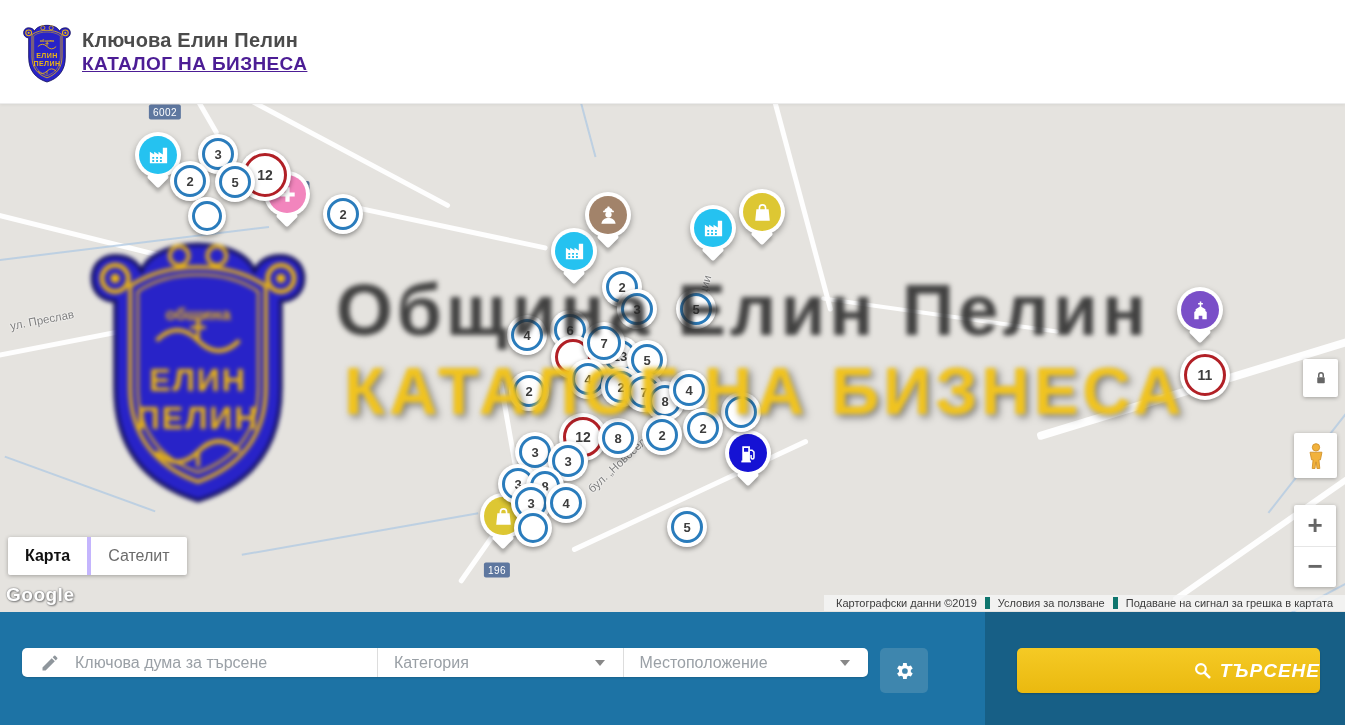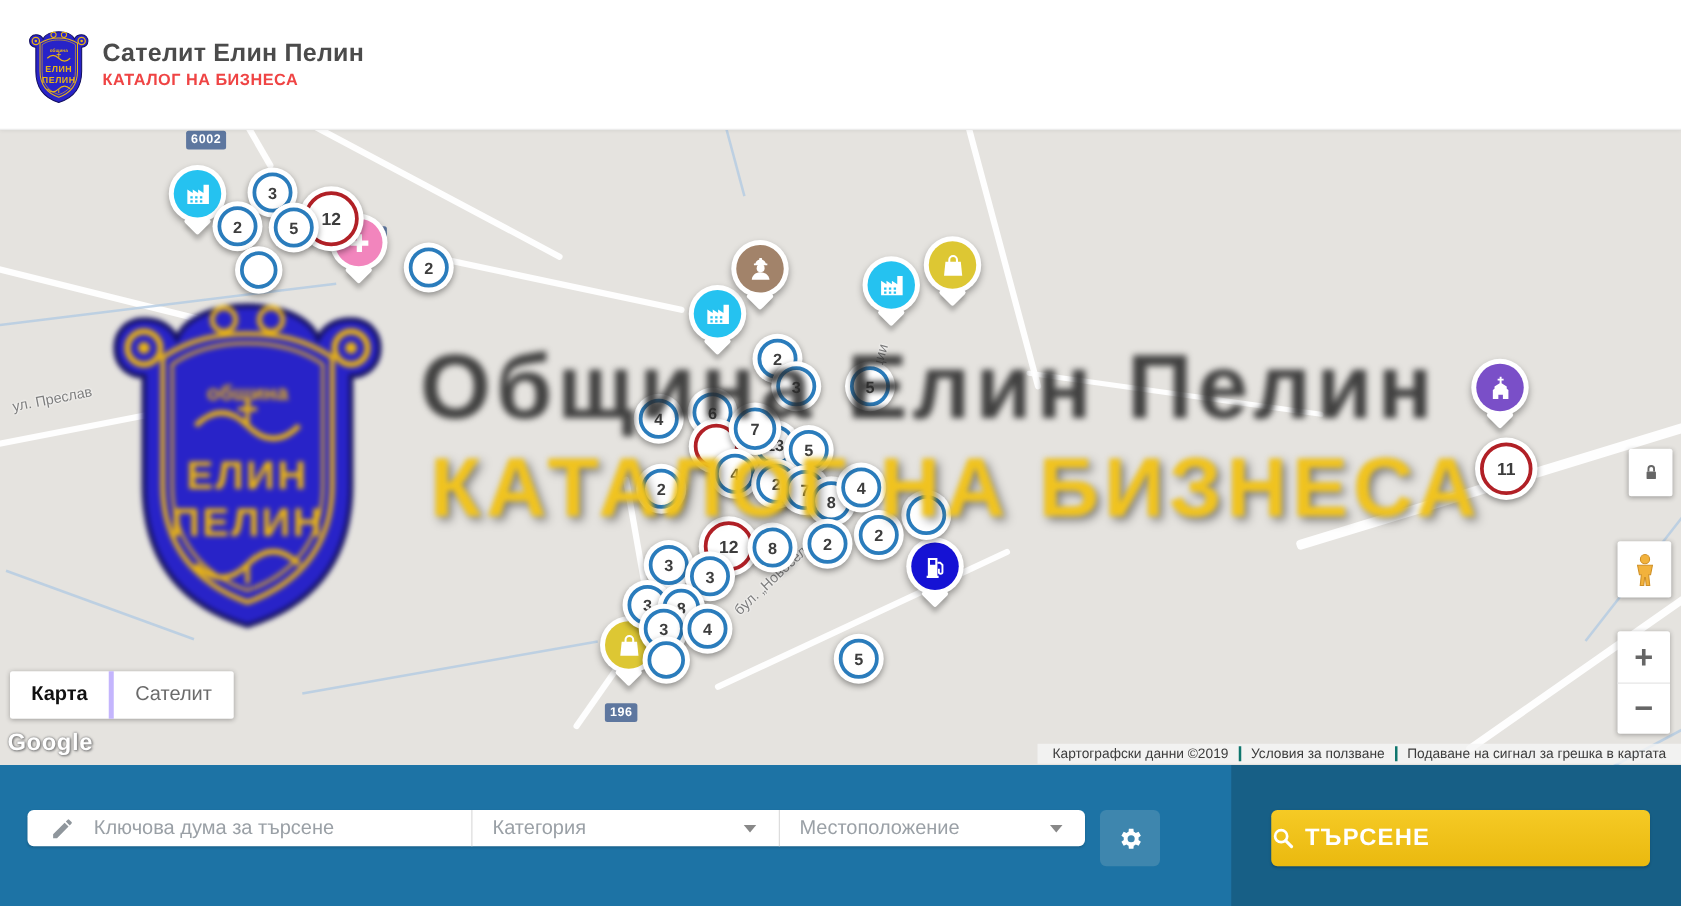--- a/index.html
+++ b/index.html
@@ -3,28 +3,28 @@
 <meta charset="utf-8">
 <style>
   html,body{margin:0;padding:0;}
   body{width:1345px;height:725px;overflow:hidden;font-family:"Liberation Sans",sans-serif;background:#fff;position:relative;}
   
   .header{position:absolute;left:0;top:0;width:1345px;height:103px;background:#fff;border-bottom:1px solid #ececec;box-shadow:0 1px 3px rgba(0,0,0,.06);z-index:20;display:flex;align-items:center;}
   .logo-wrap{display:flex;align-items:center;margin-left:22px;cursor:pointer;}
   .logo-crest{width:50px;height:68px;}
   .logo-text{margin-left:10px;}
   .logo-title{font-size:20px;font-weight:700;color:#4b4b4b;letter-spacing:.2px;}
-  .logo-subtitle{font-size:13px;font-weight:700;color:#ef4444;letter-spacing:.4px;margin-top:1px;}
+  .logo-subtitle{font-size:19px;font-weight:700;color:#4c1d95;letter-spacing:.4px;margin-top:1px;text-decoration:underline;}
   .nav{margin-left:auto;margin-right:26px;margin-top:24px;display:flex;gap:49px;}
   .nav-item{font-size:15px;font-weight:700;color:#262f3a;letter-spacing:-.2px;cursor:pointer;white-space:nowrap;}
   
   .map{position:absolute;left:0;top:103px;width:1345px;height:509px;background:#e5e3df;overflow:hidden;}
   .road{position:absolute;background:#fff;height:5px;border-radius:3px;opacity:.95;z-index:1;}
   .waterline{position:absolute;background:#b3cbe2;height:2px;opacity:.8;z-index:1;}
-  .road-shield{position:absolute;background:#5e779f;color:#fff;font-size:10px;font-weight:700;padding:2px 4px;border-radius:2px;z-index:2;transform:translate(-50%,-50%);letter-spacing:.5px;}
+  .road-shield{position:absolute;background:#5e779f;color:#fff;font-size:10px;font-weight:400;padding:2px 4px;border-radius:2px;z-index:2;transform:translate(-50%,-50%);letter-spacing:.5px;}
   .street-label{position:absolute;color:#7e7e7e;font-size:11.5px;white-space:nowrap;z-index:2;text-shadow:0 0 2px #fff,0 0 2px #fff;}
   
   .pin{position:absolute;z-index:3;width:46px;height:46px;background:#fff;border-radius:50%;box-shadow:0 3px 6px rgba(0,0,0,.35);display:flex;align-items:center;justify-content:center;cursor:pointer;}
   .pin::after{content:"";position:absolute;left:50%;bottom:-7px;width:16px;height:16px;background:#fff;transform:translateX(-50%) rotate(45deg);border-radius:2px;z-index:-1;box-shadow:3px 3px 4px rgba(0,0,0,.25);}
   .pin-inner{width:38px;height:38px;border-radius:50%;display:flex;align-items:center;justify-content:center;}
   .pin-inner svg{width:23px;height:23px;}
   .cluster{position:absolute;z-index:4;background:#fff;border-radius:50%;box-shadow:0 2px 5px rgba(0,0,0,.4);display:flex;align-items:center;justify-content:center;cursor:pointer;}
   .cluster::before{content:"";position:absolute;inset:4px;border-radius:50%;border:3.5px solid var(--ring);}
   .cluster b{font-size:13px;font-weight:700;color:#3d3d3d;position:relative;}
   
@@ -32,40 +32,40 @@
   .wm-title{position:absolute;left:336px;top:165px;z-index:5;font-size:73px;font-weight:700;color:rgba(42,42,42,.88);letter-spacing:4px;filter:blur(2.4px);white-space:nowrap;pointer-events:none;}
   .wm-subtitle{position:absolute;left:344px;top:249px;z-index:5;font-size:67px;font-weight:700;color:#f0c31f;letter-spacing:4px;filter:blur(2.2px);text-shadow:3px 3px 7px rgba(0,0,0,.5);white-space:nowrap;pointer-events:none;}
   
   .maptype{position:absolute;left:8px;top:434px;z-index:6;display:flex;background:#fff;border-radius:2px;box-shadow:0 1px 4px rgba(0,0,0,.3);height:38px;align-items:stretch;}
   .maptype-btn{display:flex;align-items:center;padding:0 17px;font-size:16px;cursor:pointer;}
   .maptype-btn.active{font-weight:700;color:#111;}
   .maptype-btn.inactive{color:#6b6b6b;border-left:4px solid #c4b5fd;}
   .google-logo{position:absolute;left:6px;top:481px;z-index:6;font-size:19px;font-weight:700;color:#fff;letter-spacing:.5px;cursor:pointer;text-shadow:0 0 1px #8a8a8a,0 0 2px #8a8a8a,1px 1px 2px #777;}
   .attribution{position:absolute;right:0;top:492px;z-index:6;display:flex;align-items:center;height:16px;background:rgba(245,245,245,.8);font-size:11px;color:#3c3c3c;padding:0 4px;}
   .attribution span{padding:0 8px;white-space:nowrap;}
-  .attribution span + span{border-left:2px solid #0f766e;text-align:center;}
+  .attribution span + span{border-left:5px solid #0f766e;text-align:center;}
   .ctl{position:absolute;z-index:6;background:#fff;box-shadow:0 1px 4px rgba(0,0,0,.3);border-radius:2px;display:flex;align-items:center;justify-content:center;cursor:pointer;}
   .ctl-lock{left:1303px;top:256px;width:35px;height:38px;}
   .ctl-pegman{left:1294px;top:330px;width:43px;height:45px;}
   .zoomctl{position:absolute;left:1294px;top:402px;width:42px;height:82px;z-index:6;background:#fff;border-radius:2px;box-shadow:0 1px 4px rgba(0,0,0,.3);display:flex;flex-direction:column;}
   .zoom-btn{flex:1;display:flex;align-items:center;justify-content:center;font-size:26px;font-weight:700;color:#666;cursor:pointer;}
   .zoom-btn:first-child{border-bottom:1px solid #e6e6e6;}
   
   .bottombar{position:absolute;left:0;top:612px;width:1345px;height:113px;background:#1d73a5;z-index:20;}
   .bottombar-right{position:absolute;left:985px;top:0;width:360px;height:113px;background:#175f86;}
   .searchbar{position:absolute;left:22px;top:36px;width:846px;height:29px;background:#fff;border-radius:5px;display:flex;align-items:stretch;box-shadow:0 1px 2px rgba(0,0,0,.15);}
   .sb-keyword{flex:0 0 337px;display:flex;align-items:center;padding-left:18px;gap:13px;}
   .sb-keyword input{border:none;outline:none;font-size:16px;color:#555;width:250px;font-family:"Liberation Sans",sans-serif;background:transparent;}
   .sb-keyword input::placeholder{color:#9aa0a6;}
   .sb-divider{width:1px;background:#ddd;margin:0;}
   .sb-select{flex:1;display:flex;align-items:center;justify-content:space-between;padding:0 18px 0 16px;cursor:pointer;}
   .sb-select .sel-label{font-size:16px;color:#9aa0a6;}
   .caret{width:0;height:0;border-left:5px solid transparent;border-right:5px solid transparent;border-top:6px solid #888;}
   .gear-btn{position:absolute;left:880px;top:36px;width:48px;height:45px;background:#3e86ae;border-radius:5px;display:flex;align-items:center;justify-content:center;cursor:pointer;}
-  .search-btn{position:absolute;left:1017px;top:36px;width:303px;height:45px;background:linear-gradient(#f5ca25,#eab90f);border-radius:5px;display:flex;align-items:center;justify-content:flex-start;gap:7px;cursor:pointer;box-shadow:0 1px 2px rgba(0,0,0,.2);}
+  .search-btn{position:absolute;left:1017px;top:36px;width:303px;height:45px;background:linear-gradient(#f5ca25,#eab90f);border-radius:5px;display:flex;align-items:center;justify-content:flex-end;gap:7px;cursor:pointer;box-shadow:0 1px 2px rgba(0,0,0,.2);font-style:italic;}
   .search-btn b{color:#fff;font-size:19px;font-weight:700;letter-spacing:1px;}
 </style>
 </head>
 <body>
 
 <div class="header">
   <div class="logo-wrap">
     <svg class="logo-crest" viewBox="0 0 120 152">
       <path d="M16 18 C8 18 4 24 4 30 C4 38 10 42 16 42 L16 88 C16 122 34 140 60 148 C86 140 104 122 104 88 L104 42 C110 42 116 38 116 30 C116 24 112 18 104 18 C96 18 92 22 90 26 C86 16 72 12 60 12 C48 12 34 16 30 26 C28 22 24 18 16 18 Z" fill="#2823c8" stroke="#14105e" stroke-width="2"></path>
       <circle cx="16" cy="30" r="7" fill="none" stroke="#e9b414" stroke-width="2.5"></circle>
@@ -78,21 +78,21 @@
       <path d="M28 37 L28 88 C28 111 40 126 60 133 C80 126 92 111 92 88 L92 37 C82 30 71 28 60 28 C49 28 38 30 28 37 Z" fill="none" stroke="#e9b414" stroke-width="1.2"></path>
       <text x="60" y="52" font-size="9" font-weight="bold" fill="#e9b414" text-anchor="middle">община</text>
       <path d="M38 63 q11 -11 22 0 q11 11 22 0" stroke="#e9b414" stroke-width="2.2" fill="none"></path>
       <path d="M60 52 v10 M56 56 h8" stroke="#e9b414" stroke-width="1.8" fill="none"></path>
       <text x="60" y="90" font-size="17" font-weight="bold" fill="#e9b414" text-anchor="middle" letter-spacing="1">ЕЛИН</text>
       <text x="60" y="110" font-size="17" font-weight="bold" fill="#e9b414" text-anchor="middle" letter-spacing="1">ПЕЛИН</text>
       <path d="M38 122 q11 11 22 0 q11 -11 22 0" stroke="#e9b414" stroke-width="2.2" fill="none"></path>
       <path d="M60 122 v8" stroke="#e9b414" stroke-width="1.8" fill="none"></path>
     </svg>
     <div class="logo-text">
-      <div class="logo-title">Сателит Елин Пелин</div>
+      <div class="logo-title">Ключова Елин Пелин</div>
       <div class="logo-subtitle">КАТАЛОГ НА БИЗНЕСА</div>
     </div>
   </div>
 </div>
 
 <div class="map" id="map">
   <div id="roads-layer">
       <div class="road" style="left: -15px; top: 230px; width: 230px; height: 5px; transform: rotate(-11deg);"></div>
       <div class="road" style="left: -20px; top: 130px; width: 200px; height: 5px; transform: rotate(14deg);"></div>
       <div class="road" style="left: 150px; top: -10px; width: 90px; height: 5px; transform: rotate(60deg);"></div>

